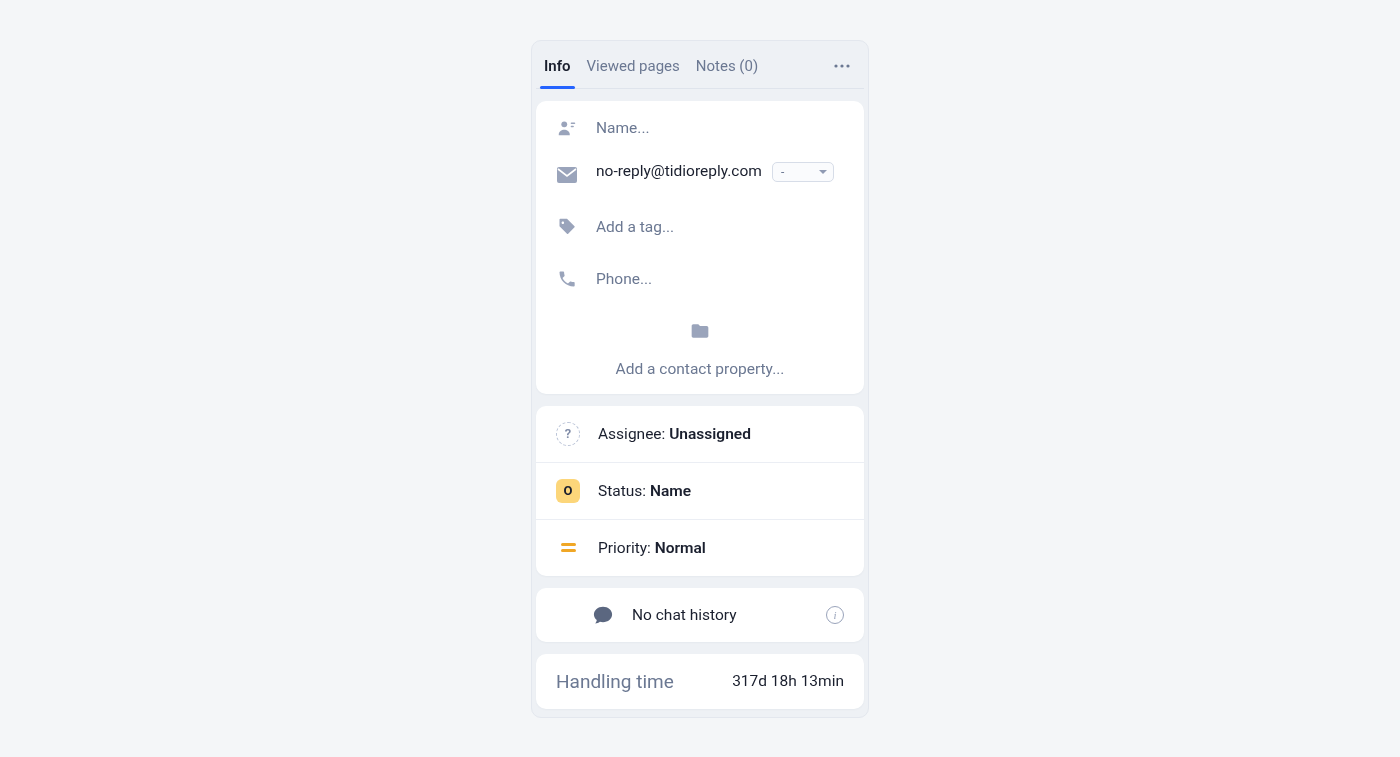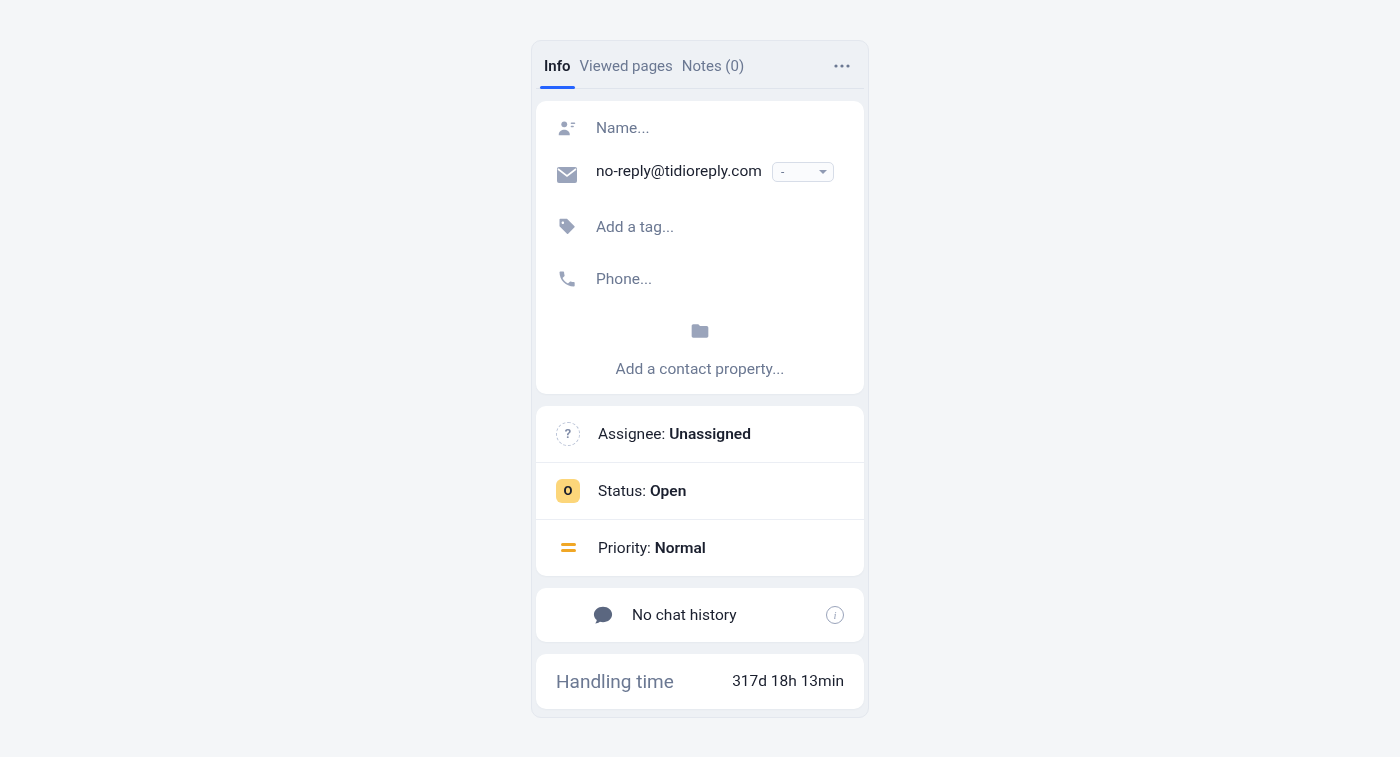--- a/index.html
+++ b/index.html
@@ -16,21 +16,21 @@
     width: 338px;
     background: #eef1f5;
     border: 1px solid #e3e7ee;
     border-radius: 10px;
     padding: 4px;
   }
   .tabs {
     display: flex;
     align-items: center;
     padding: 0 6px 0 6px;
-    gap: 5px;
+    gap: 12px;
     height: 44px;
     border-bottom: 1px solid #dfe4ec;
     position: relative;
   }
   .tab {
     font-size: 15px;
     color: #6b7892;
     cursor: pointer;
     height: 100%;
     display: flex;
@@ -273,21 +273,21 @@
   <div class="card meta-card">
     <div class="mrow">
       <div class="assignee-badge">?</div>
       <div class="mrow-label">
         <span>Assignee: </span><span class="strong">Unassigned</span>
       </div>
     </div>
     <div class="mrow">
       <div class="status-badge">O</div>
       <div class="mrow-label">
-        <span>Status: </span><span class="strong">Open</span>
+        <span>Status: </span><span class="strong">Name</span>
       </div>
     </div>
     <div class="mrow">
       <div class="priority-badge">
           <span></span>
           <span></span>
         </div>
       <div class="mrow-label">
         <span>Priority: </span><span class="strong">Normal</span>
       </div>

